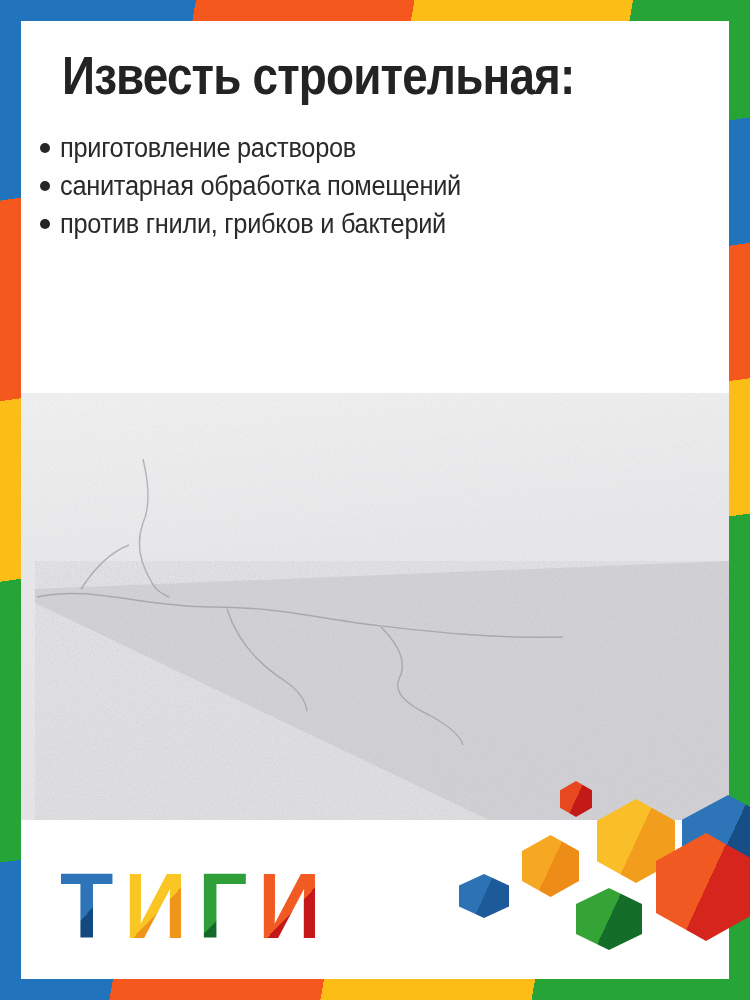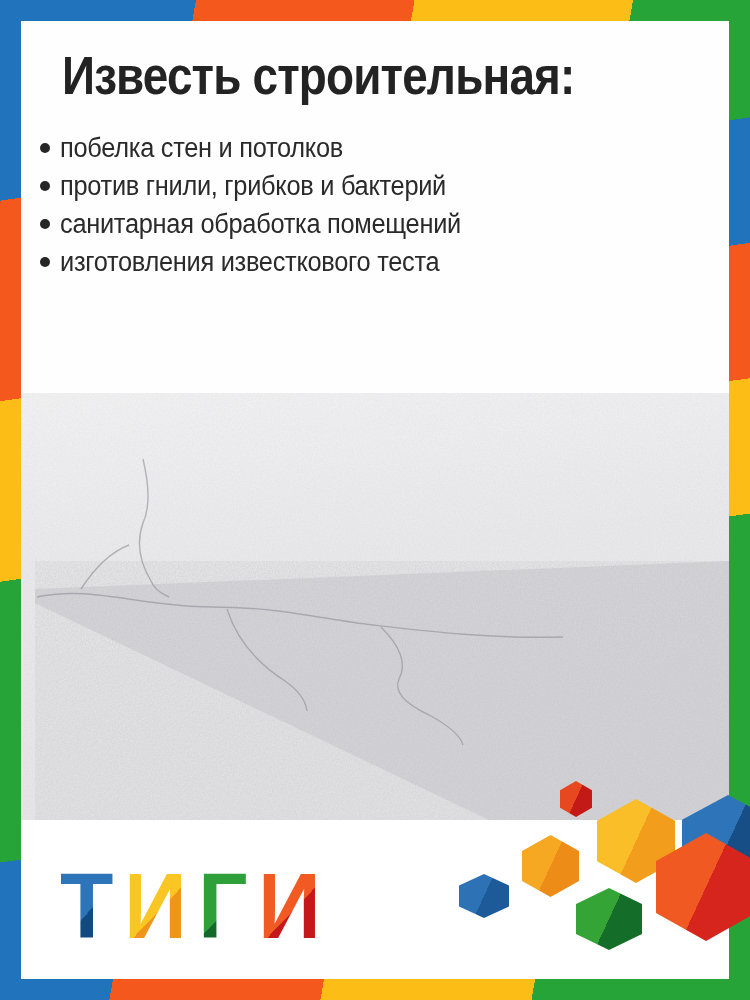--- a/index.html
+++ b/index.html
@@ -60,33 +60,29 @@
 <div class="strip" id="strip-left"></div>
 <div class="strip" id="strip-right"></div>
 
 <div class="card">
 
   <h1 class="title">Известь строительная:</h1>
 
   <ul class="benefits">
       <li>
         <span class="dot"></span>
-        <span class="btx">побелка стен и потолков</span>
-      </li>
-      <li>
-        <span class="dot"></span>
-        <span class="btx">против гнили, грибков и бактерий</span>
+        <span class="btx">приготовление растворов</span>
       </li>
       <li>
         <span class="dot"></span>
         <span class="btx">санитарная обработка помещений</span>
       </li>
       <li>
         <span class="dot"></span>
-        <span class="btx">изготовления известкового теста</span>
+        <span class="btx">против гнили, грибков и бактерий</span>
       </li>
     </ul>
 
   <div class="photo">
     <svg viewBox="0 0 708 427" width="708" height="427" preserveAspectRatio="none">
       <defs>
         <linearGradient id="baseg" x1="0" y1="0" x2="0.15" y2="1">
           <stop offset="0" stop-color="#f5f5f6"></stop>
           <stop offset="0.42" stop-color="#ececee"></stop>
           <stop offset="1" stop-color="#e9e9eb"></stop>

